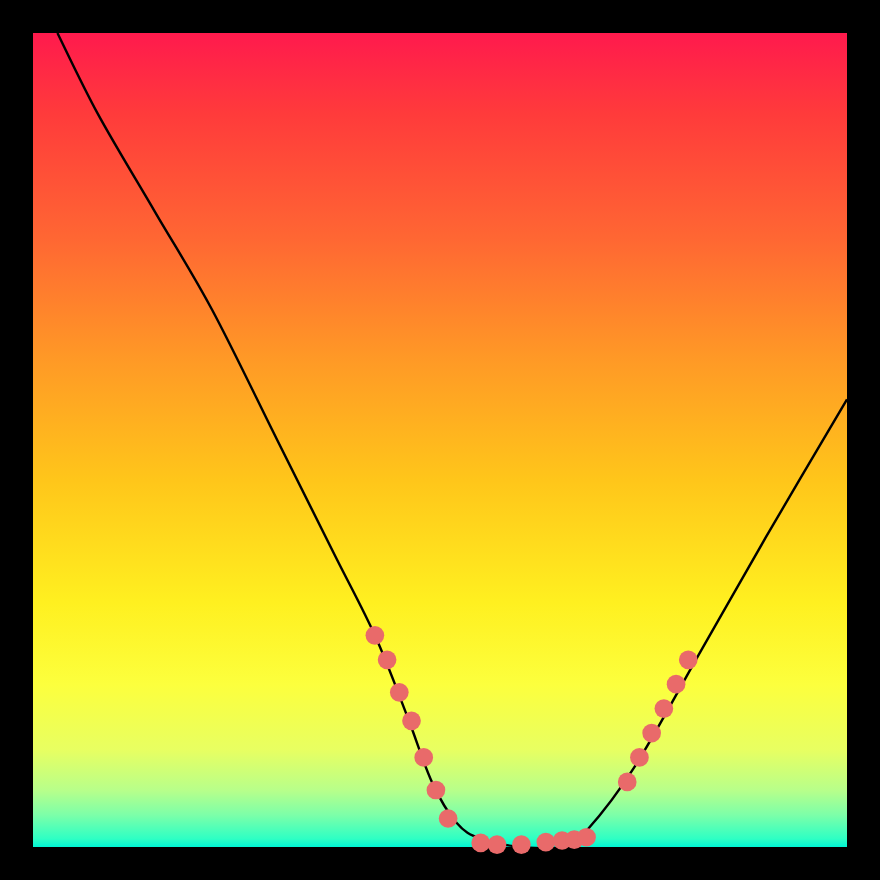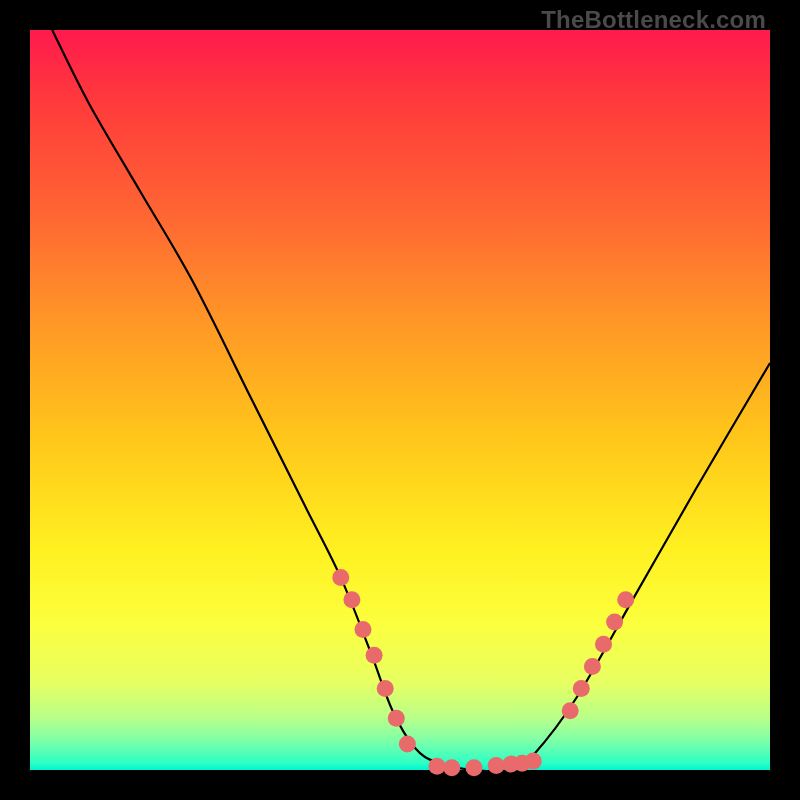--- a/index.html
+++ b/index.html
@@ -49,21 +49,20 @@
     overflow: visible;
   }
   .dot {
     fill: #e96a6a;
   }
 </style>
 </head>
 <body>
 
 <div class="frame">
-  <div class="watermark">TheBottleneck.com</div>
   <div class="plot-area">
     <svg class="curve" viewBox="0 0 740 740">
       <path id="curve-path" fill="none" stroke="#000" stroke-width="2.2" d="M 22.2 0 C 28.366666666666667 12.333333333333334, 44.400000000000006 46.866666666666674, 59.2 74 C 74 101.13333333333333, 93.73333333333333 133.19999999999996, 111 162.79999999999995 C 128.26666666666668 192.39999999999995, 144.3 217.06666666666663, 162.8 251.59999999999997 C 181.3 286.1333333333333, 203.5 333, 222 370 C 240.5 407, 259 444, 273.8 473.6 C 288.6 503.20000000000005, 299.7 522.9333333333334, 310.8 547.6 C 321.90000000000003 572.2666666666667, 331.7666666666667 599.4000000000001, 340.40000000000003 621.6 C 349.03333333333336 643.8, 355.2 664.7666666666667, 362.59999999999997 680.8 C 369.99999999999994 696.8333333333333, 377.4 709.1666666666666, 384.8 717.8 C 392.20000000000005 726.4333333333333, 397.1333333333334 728.9, 407.00000000000006 732.6 C 416.86666666666673 736.3000000000001, 431.6666666666667 738.7666666666667, 444 740 C 456.3333333333333 741.2333333333333, 471.1333333333333 742.4666666666667, 481 740 C 490.8666666666667 737.5333333333333, 492.1 737.5333333333334, 503.20000000000005 725.2 C 514.3000000000001 712.8666666666667, 530.3333333333334 693.1333333333333, 547.6 666 C 564.8666666666667 638.8666666666667, 587.0666666666666 596.9333333333333, 606.8 562.4 C 626.5333333333333 527.8666666666667, 643.8 497.03333333333336, 666 458.8 C 688.2 420.56666666666666, 727.6666666666666 353.96666666666664, 740 332.99999999999994"></path>
       <g id="dots-group">
           <circle cx="310.8" cy="547.6" r="8.5" class="dot"></circle>
           <circle cx="321.9" cy="569.8" r="8.5" class="dot"></circle>
           <circle cx="333" cy="599.4" r="8.5" class="dot"></circle>
           <circle cx="344.1" cy="625.3" r="8.5" class="dot"></circle>
           <circle cx="355.2" cy="658.6" r="8.5" class="dot"></circle>
           <circle cx="366.3" cy="688.2" r="8.5" class="dot"></circle>

